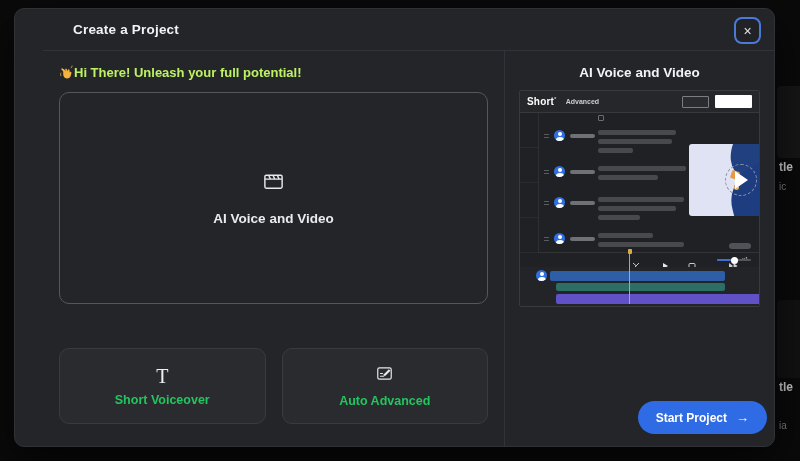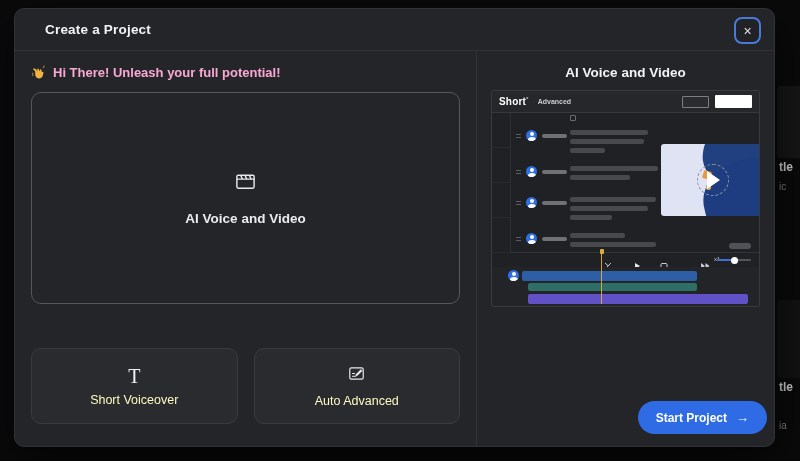--- a/index.html
+++ b/index.html
@@ -20,52 +20,53 @@
   .bg-frag.f2 { top:181px; font-size:10px; color:#7c7e83; }
   .bg-frag.f3 { top:380px; font-size:12px; font-weight:bold; color:#c8c9cb; }
   .bg-frag.f4 { top:420px; font-size:10px; color:#7c7e83; }
 
   
   .modal {
     position:absolute; left:14px; top:8px; width:761px; height:439px;
     background:#242528; border:1px solid #313236; border-radius:10px;
     box-shadow:0 14px 40px rgba(0,0,0,.65);
     overflow:hidden;
+    padding-left:28px;
   }
   .modal-header {
     height:42px; display:flex; align-items:center;
     padding-left:30px; border-bottom:1px solid #323338; position:relative;
   }
   .modal-title { font-size:13.5px; font-weight:bold; color:#f2f3f4; letter-spacing:.2px; }
   .close-btn {
     position:absolute; right:13px; top:8px; width:27px; height:27px;
     border-radius:8px; border:2px solid #4a79d8; background:#212226;
     color:#dfe0e2; display:flex; align-items:center; justify-content:center;
     font-size:14px; line-height:1; cursor:pointer;
   }
   .modal-body { display:flex; height:396px; }
 
   
   .left-panel { width:461px; padding:12px 16px 0 16px; }
-  .greeting { display:flex; align-items:center; gap:7px; margin:2px 0 12px 0;
-              font-size:13px; font-weight:bold; color:#f9a8d4; }
+  .greeting { display:flex; align-items:center; margin:2px 0 12px 0;
+              font-size:13px; font-weight:bold; color:#bef264; }
   .wave { display:inline-flex; }
   .primary-card {
     height:212px; border:1px solid #56575c; border-radius:10px;
     display:flex; flex-direction:column; align-items:center; justify-content:center;
     gap:14px; cursor:pointer; background:#242528;
   }
   .primary-card-label { font-size:13.5px; font-weight:bold; color:#eaebed; }
   .secondary-row { display:flex; gap:16px; margin-top:44px; }
   .secondary-card {
     flex:1; height:76px; background:#2a2b2e; border:1px solid #3a3b3f; border-radius:10px;
     display:flex; flex-direction:column; align-items:center; justify-content:center;
     gap:7px; cursor:pointer;
   }
-  .secondary-label { font-size:12.5px; font-weight:normal; color:#fef9c3; }
+  .secondary-label { font-size:12.5px; font-weight:bold; color:#22c55e; }
   .t-icon { font-family:"Liberation Serif", serif; font-size:20px; line-height:1; color:#f0f0f0; }
 
   
   .right-panel { flex:1; border-left:1px solid #323338; padding:12px 14px 0 14px; position:relative; }
   .right-title { text-align:center; font-size:13.5px; font-weight:bold; color:#f2f3f4; margin:2px 0 10px; }
 
   .preview { position:relative; height:217px; background:#202124; border:1px solid #393a3e;
              border-radius:2px; overflow:hidden; }
   .preview-header { height:22px; background:#26272b; border-bottom:1px solid #37383c;
                     display:flex; align-items:center; padding:0 7px; }

